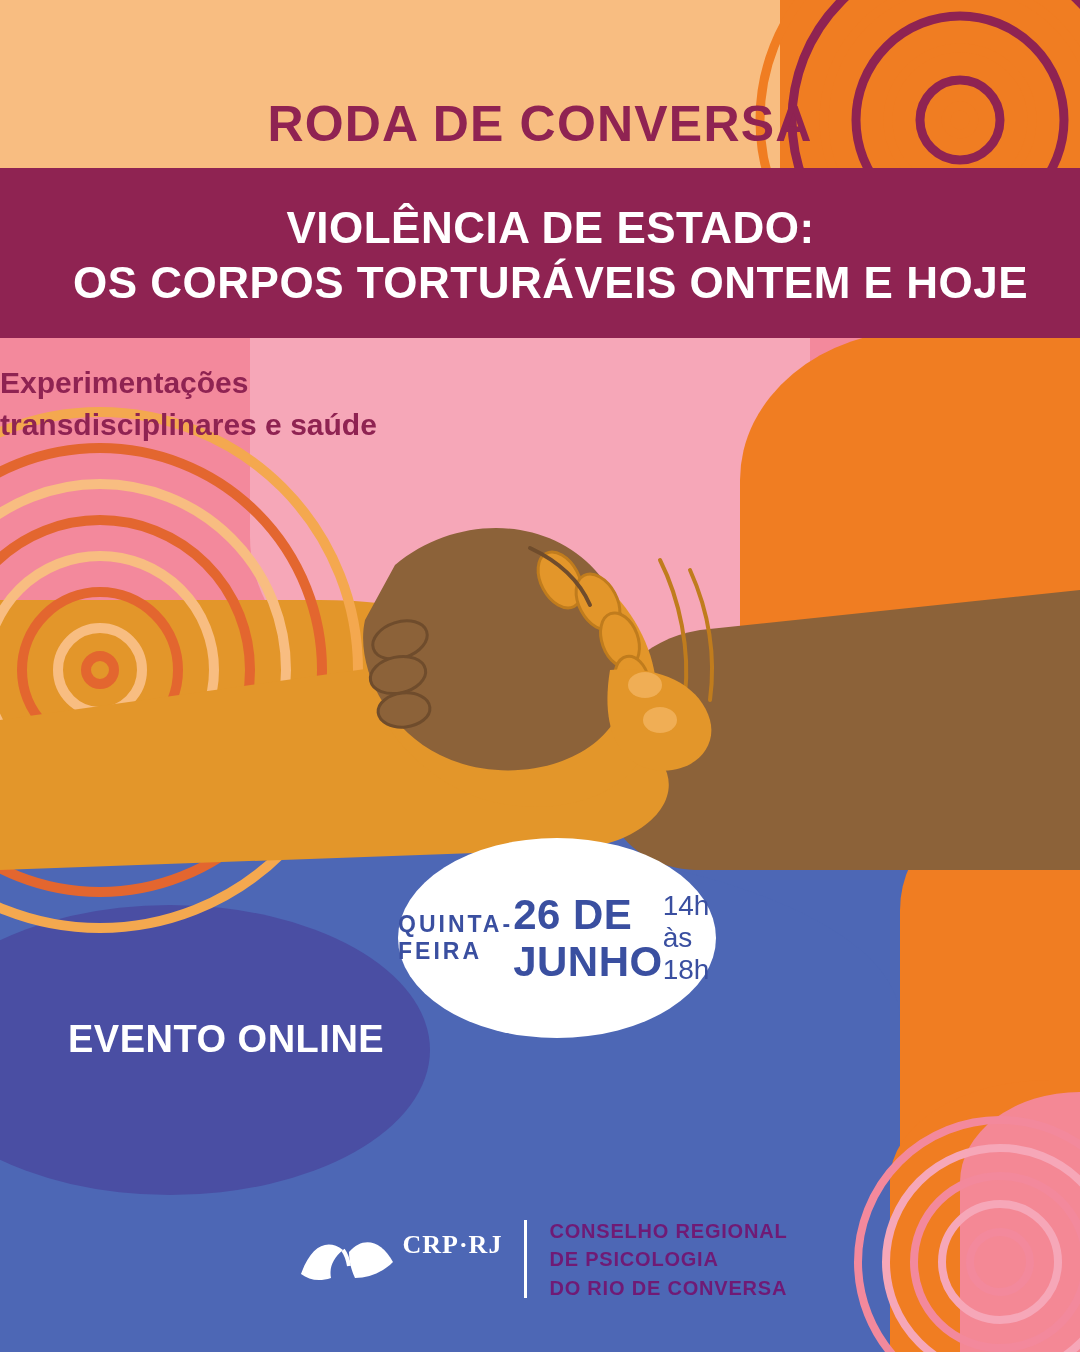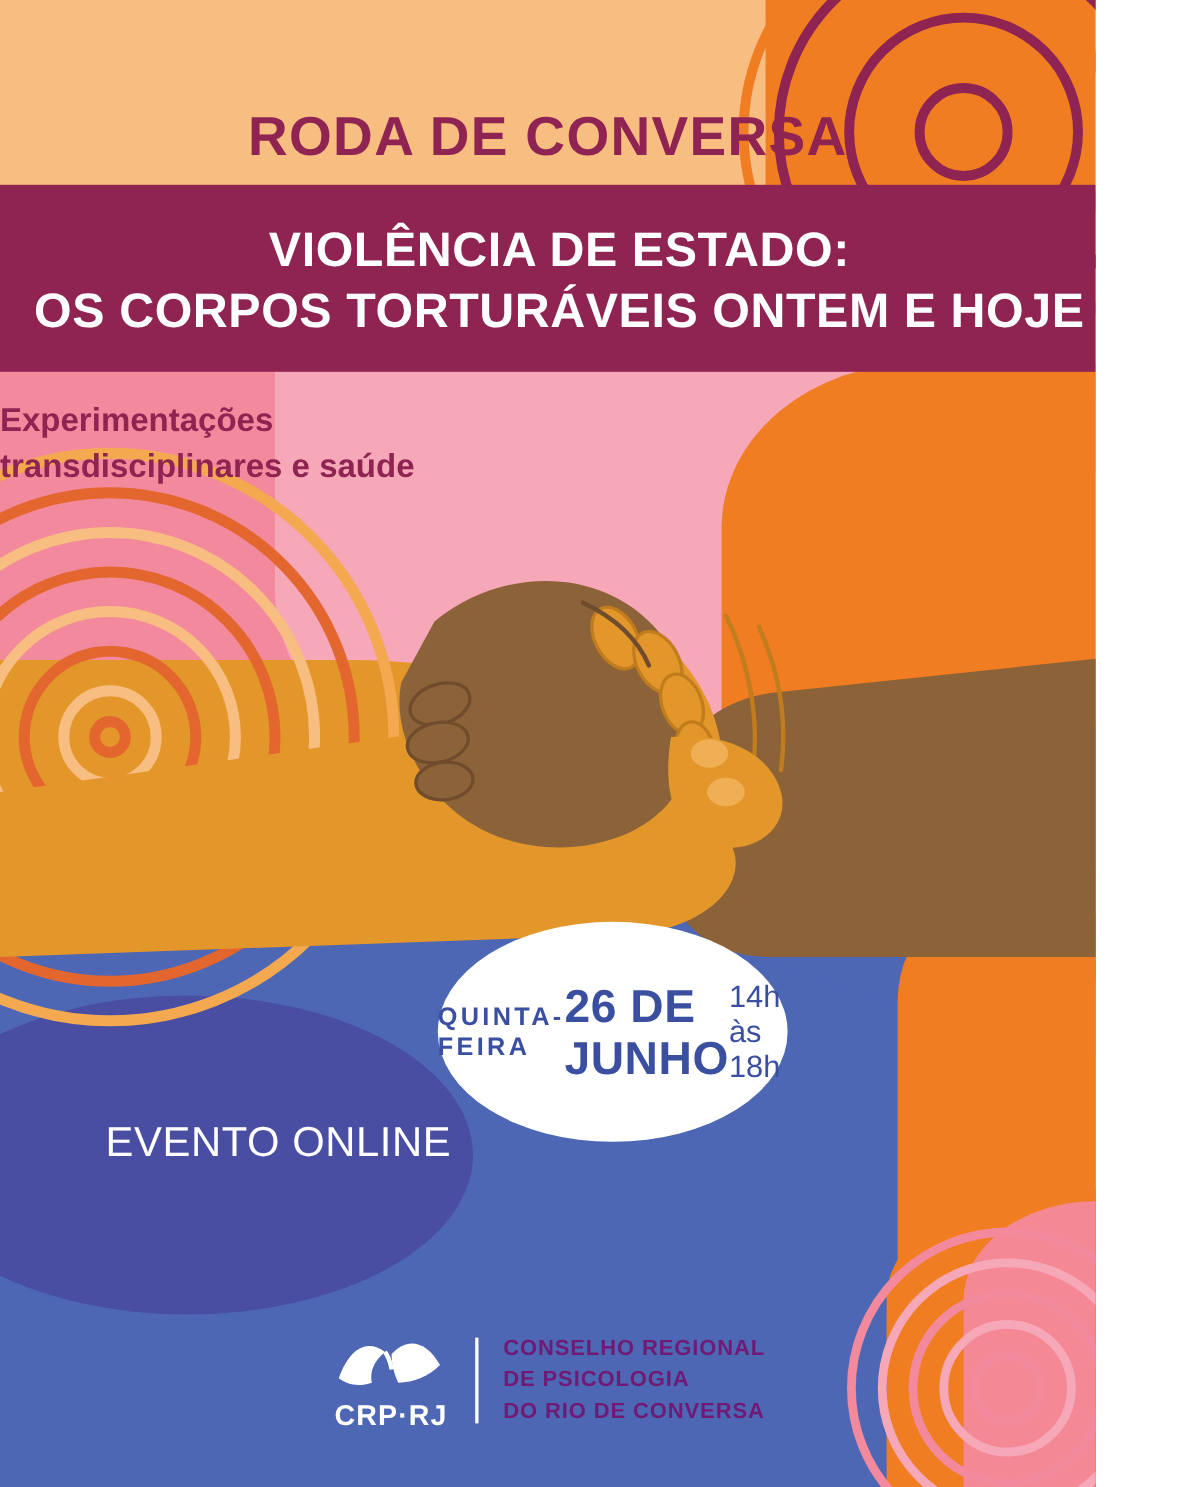--- a/index.html
+++ b/index.html
@@ -5,21 +5,21 @@
   html, body {
     margin: 0;
     padding: 0;
     background: #ffffff;
   }
   body {
     font-family: "Liberation Sans", sans-serif;
   }
   .poster {
     position: relative;
-    width: 996px;
+    width: 1080px;
     height: 1352px;
     overflow: hidden;
     background: #f6b06a;
   }
 
   
   .bg-peach {
     position: absolute;
     left: 0; top: 0; right: 0; height: 360px;
     background: #f8bd81;
@@ -190,43 +190,43 @@
     line-height: 1.15;
   }
 
   .event-block {
     position: absolute;
     left: 68px; top: 1018px;
     color: #ffffff;
   }
   .event-title {
     font-size: 38px;
-    font-weight: normal;
+    font-weight: bold;
     letter-spacing: 0.5px;
-    margin-left: 28px;
   }
   .event-sub {
     font-size: 24px;
     font-weight: bold;
     margin-top: 2px;
   }
 
   .logo-wrap {
     position: absolute;
     left: 0; right: 0; bottom: 50px;
     display: flex;
     align-items: center;
     justify-content: center;
     gap: 22px;
   }
   .logo-mark {
     display: flex;
-    flex-direction: column;
-    align-items: center;
+    flex-direction: row;
+    align-items: flex-start;
     color: #ffffff;
+    font-family: Liberation Serif, serif;
   }
   .logo-mark-text {
     font-size: 26px;
     font-weight: bold;
     letter-spacing: 1px;
     margin-top: 2px;
   }
   .logo-divider {
     width: 3px;
     height: 78px;

